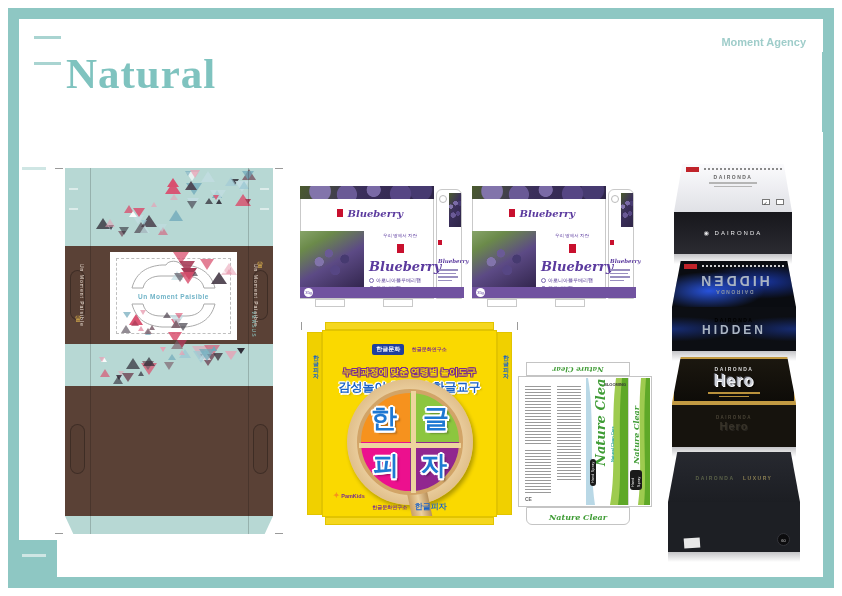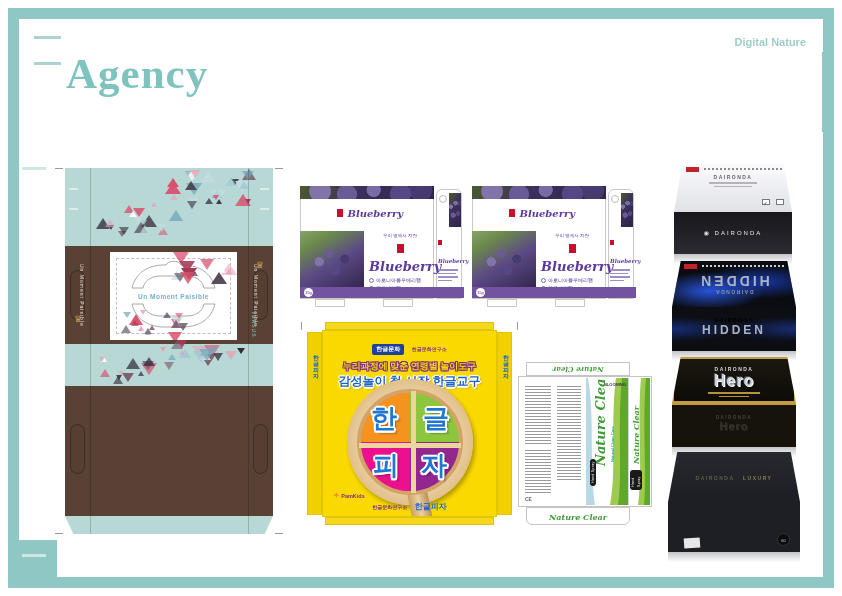--- a/index.html
+++ b/index.html
@@ -63,21 +63,21 @@
   .bb-opt{display:flex;align-items:center;gap:2px;font-size:5px;color:#4a2d8e;margin-top:2px}
   .bb-opt .circ{width:5px;height:5px;border:1px solid #7a6ab0;border-radius:50%;background:#fff}
   .tline{height:1.5px;background:#9a8fc0;margin-top:2px}
   
   .pzbox{position:absolute;left:307px;top:322px;width:205px;height:203px}
   .pz-main{position:absolute;left:15px;top:8px;width:175px;height:187px;background:var(--yellow);border:1px solid #e2c400;overflow:hidden}
   .pz-flap{position:absolute;top:10px;height:183px;width:15px;background:#f0d000;border:1px solid #e2c400}
   .pz-cap{position:absolute;left:18px;width:169px;height:8px;background:#f5d71e;border:1px solid #e2c400}
   .pz-badge{display:inline-block;background:#1f3f9e;color:#fff;font-size:6px;font-weight:bold;padding:1px 4px;border-radius:2px}
   .pz-note{font-size:5px;color:#7b2d8e;font-weight:bold;margin-left:3px}
-  .pz-h1{margin-top:5px;text-align:center;font-size:9px;font-weight:bold;color:var(--yellow);
+  .pz-h1{margin-top:11px;text-align:center;font-size:9px;font-weight:bold;color:var(--yellow);
          text-shadow:-1px 0 #7b2d8e,1px 0 #7b2d8e,0 -1px #7b2d8e,0 1px #7b2d8e,1px 1px #7b2d8e,-1px -1px #7b2d8e,1px -1px #7b2d8e,-1px 1px #7b2d8e}
   .pz-h2{text-align:center;font-size:12px;font-weight:bold;color:#1b63c8;
          text-shadow:-1.5px 0 #fff,1.5px 0 #fff,0 -1.5px #fff,0 1.5px #fff,1px 1px #fff,-1px -1px #fff,2px 2px 2px rgba(0,0,0,.25)}
   .paddle{position:absolute;left:24px;top:48px;width:126px;height:126px;border-radius:50%;
           background:radial-gradient(circle,#ecd0a0 55%,#caa066 100%);box-shadow:2px 3px 4px rgba(0,0,0,.3)}
   .paddle-handle{position:absolute;left:88px;top:150px;width:20px;height:60px;border-radius:0 0 10px 10px;
           background:linear-gradient(90deg,#caa066,#ecd0a0 50%,#b8905a);transform:rotate(-12deg)}
   .pizza{position:absolute;left:34px;top:58px;width:106px;height:106px;border-radius:50%;
          border:4px solid #d2a467;
          background:conic-gradient(#8cc63f 0 90deg,#91278f 90deg 180deg,#ec108e 180deg 270deg,#f6921e 270deg 360deg)}
@@ -120,23 +120,23 @@
 
 <div class="page">
   <div class="frame"></div>
   <div class="corner-block"></div>
   <div class="accent-bar"></div>
   <div class="side-dash" style="top:167px"></div>
   <div class="side-dash" style="top:554px"></div>
 
   <div class="title-line" style="top:36px"></div>
   <div class="title-line" style="top:62px"></div>
-  <h1 class="page-title">Agency</h1>
+  <h1 class="page-title">Natural</h1>
   <div class="hdr-right">
-    <div class="hdr-agency">Digital Nature</div>
+    <div class="hdr-agency">Moment Agency</div>
   </div>
 
   <div class="ldie">
     <div class="cropmark" style="left:-10px;top:10px;width:8px;height:1px"></div>
     <div class="cropmark" style="right:-10px;top:10px;width:8px;height:1px"></div>
     <div class="cropmark" style="left:-10px;bottom:2px;width:8px;height:1px"></div>
     <div class="cropmark" style="right:-10px;bottom:2px;width:8px;height:1px"></div>
 
     <div class="band band-mint" style="top:10px;height:78px">
       <div class="tri-cluster" style="left:95px;top:0;width:100px;height:45px">

